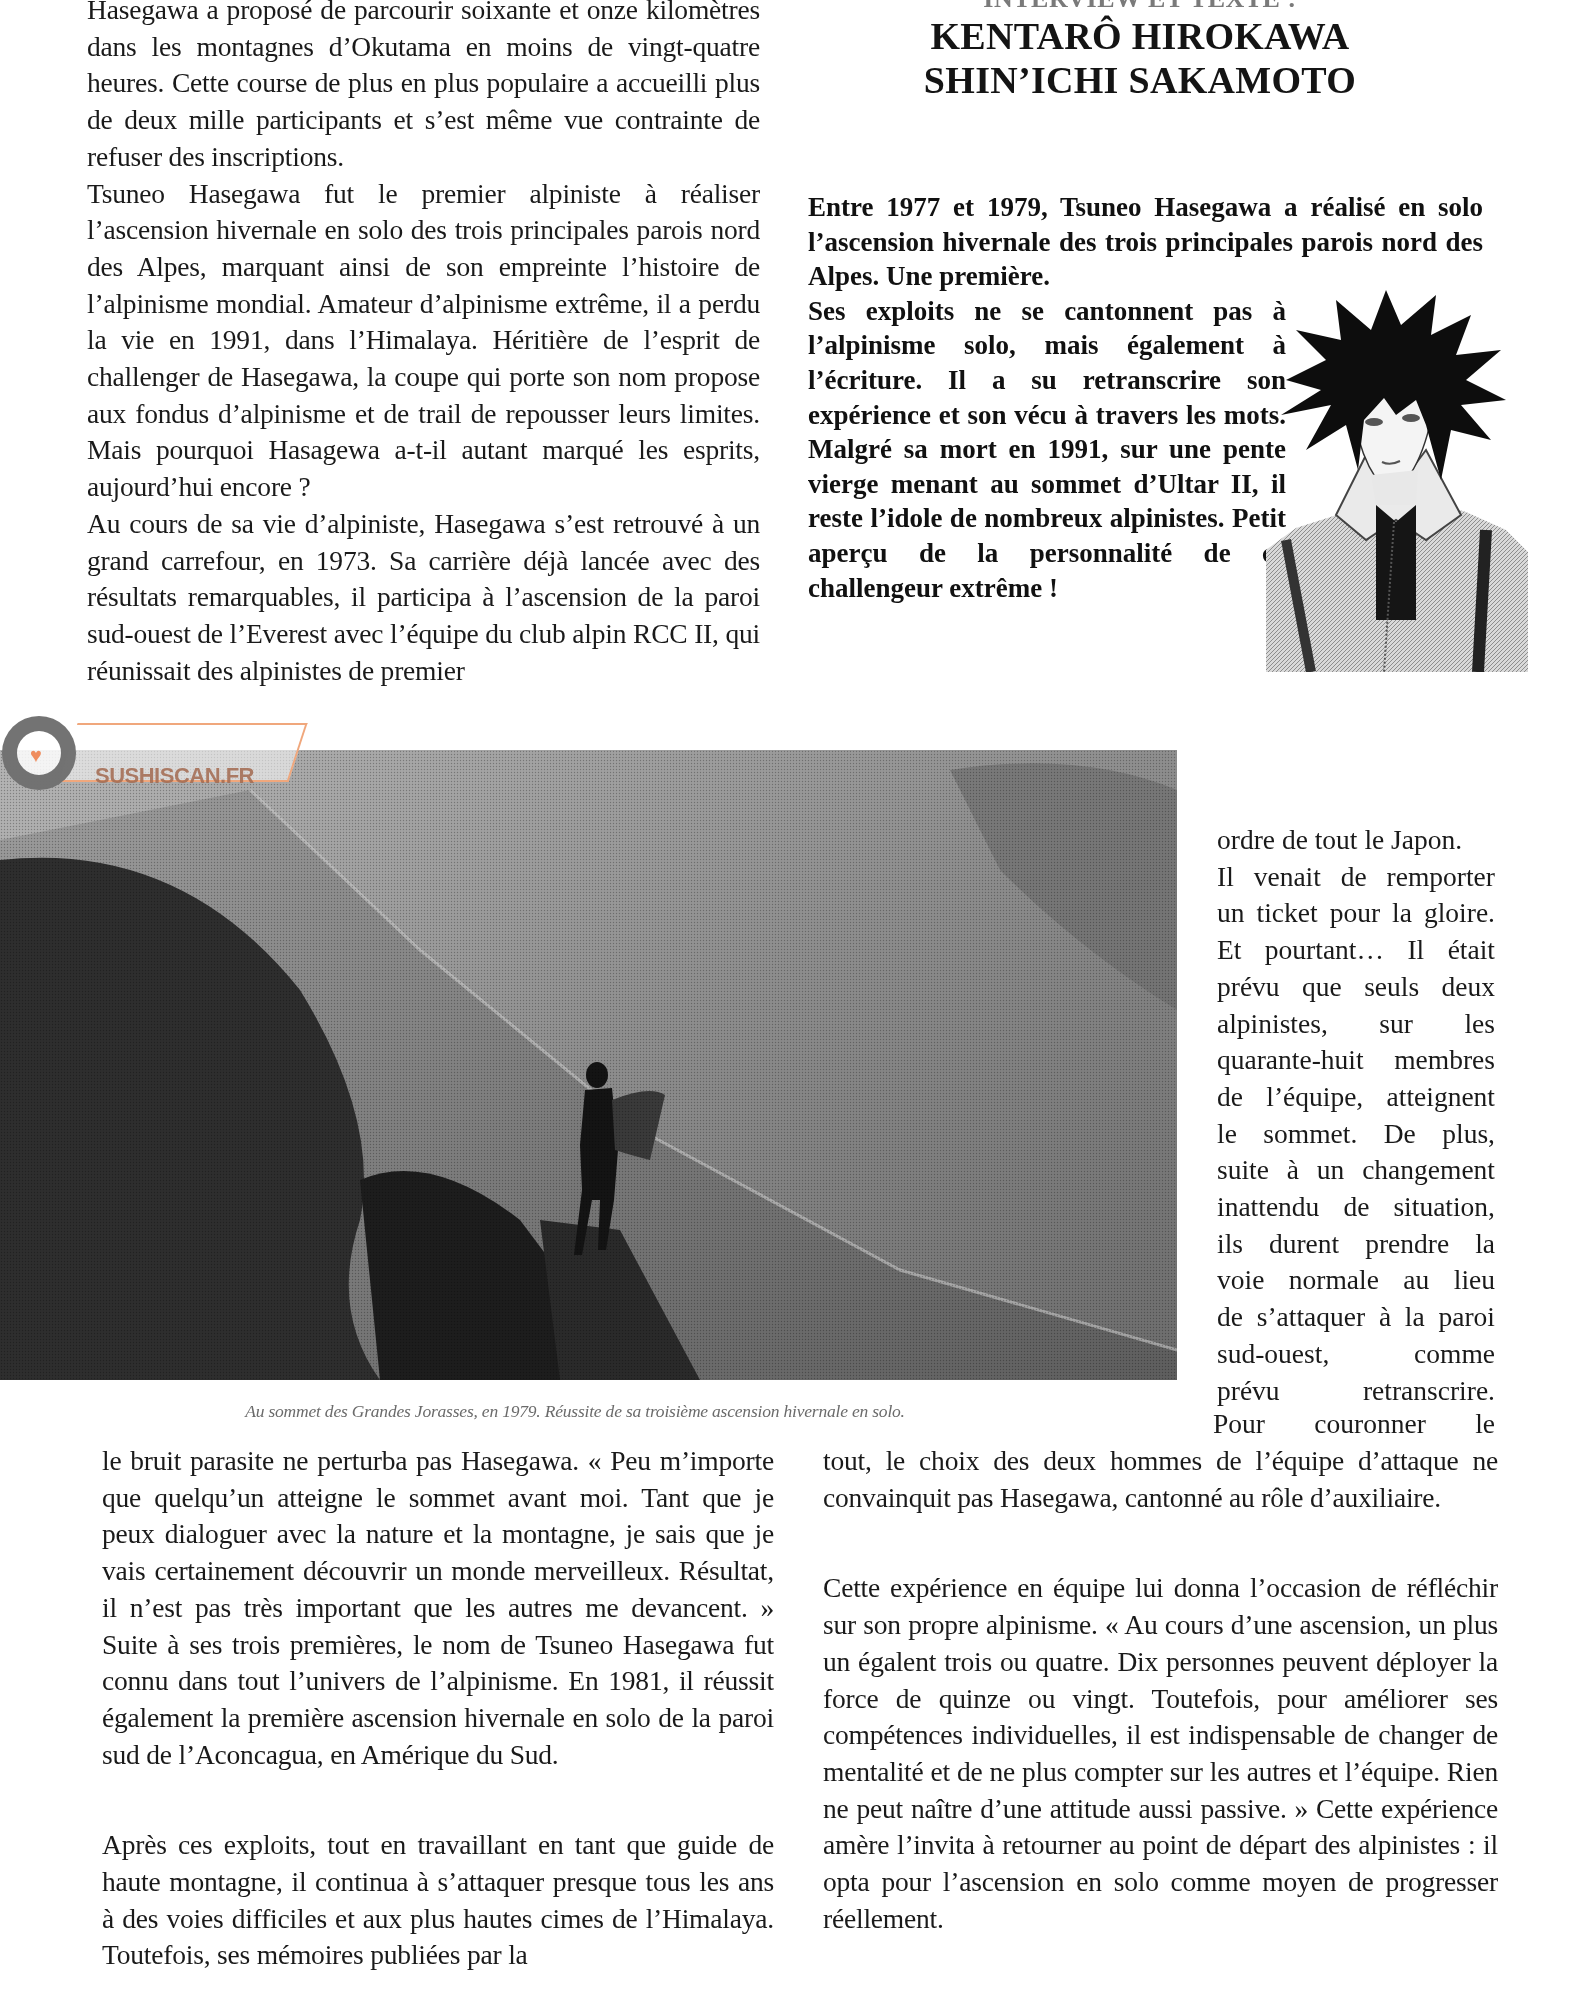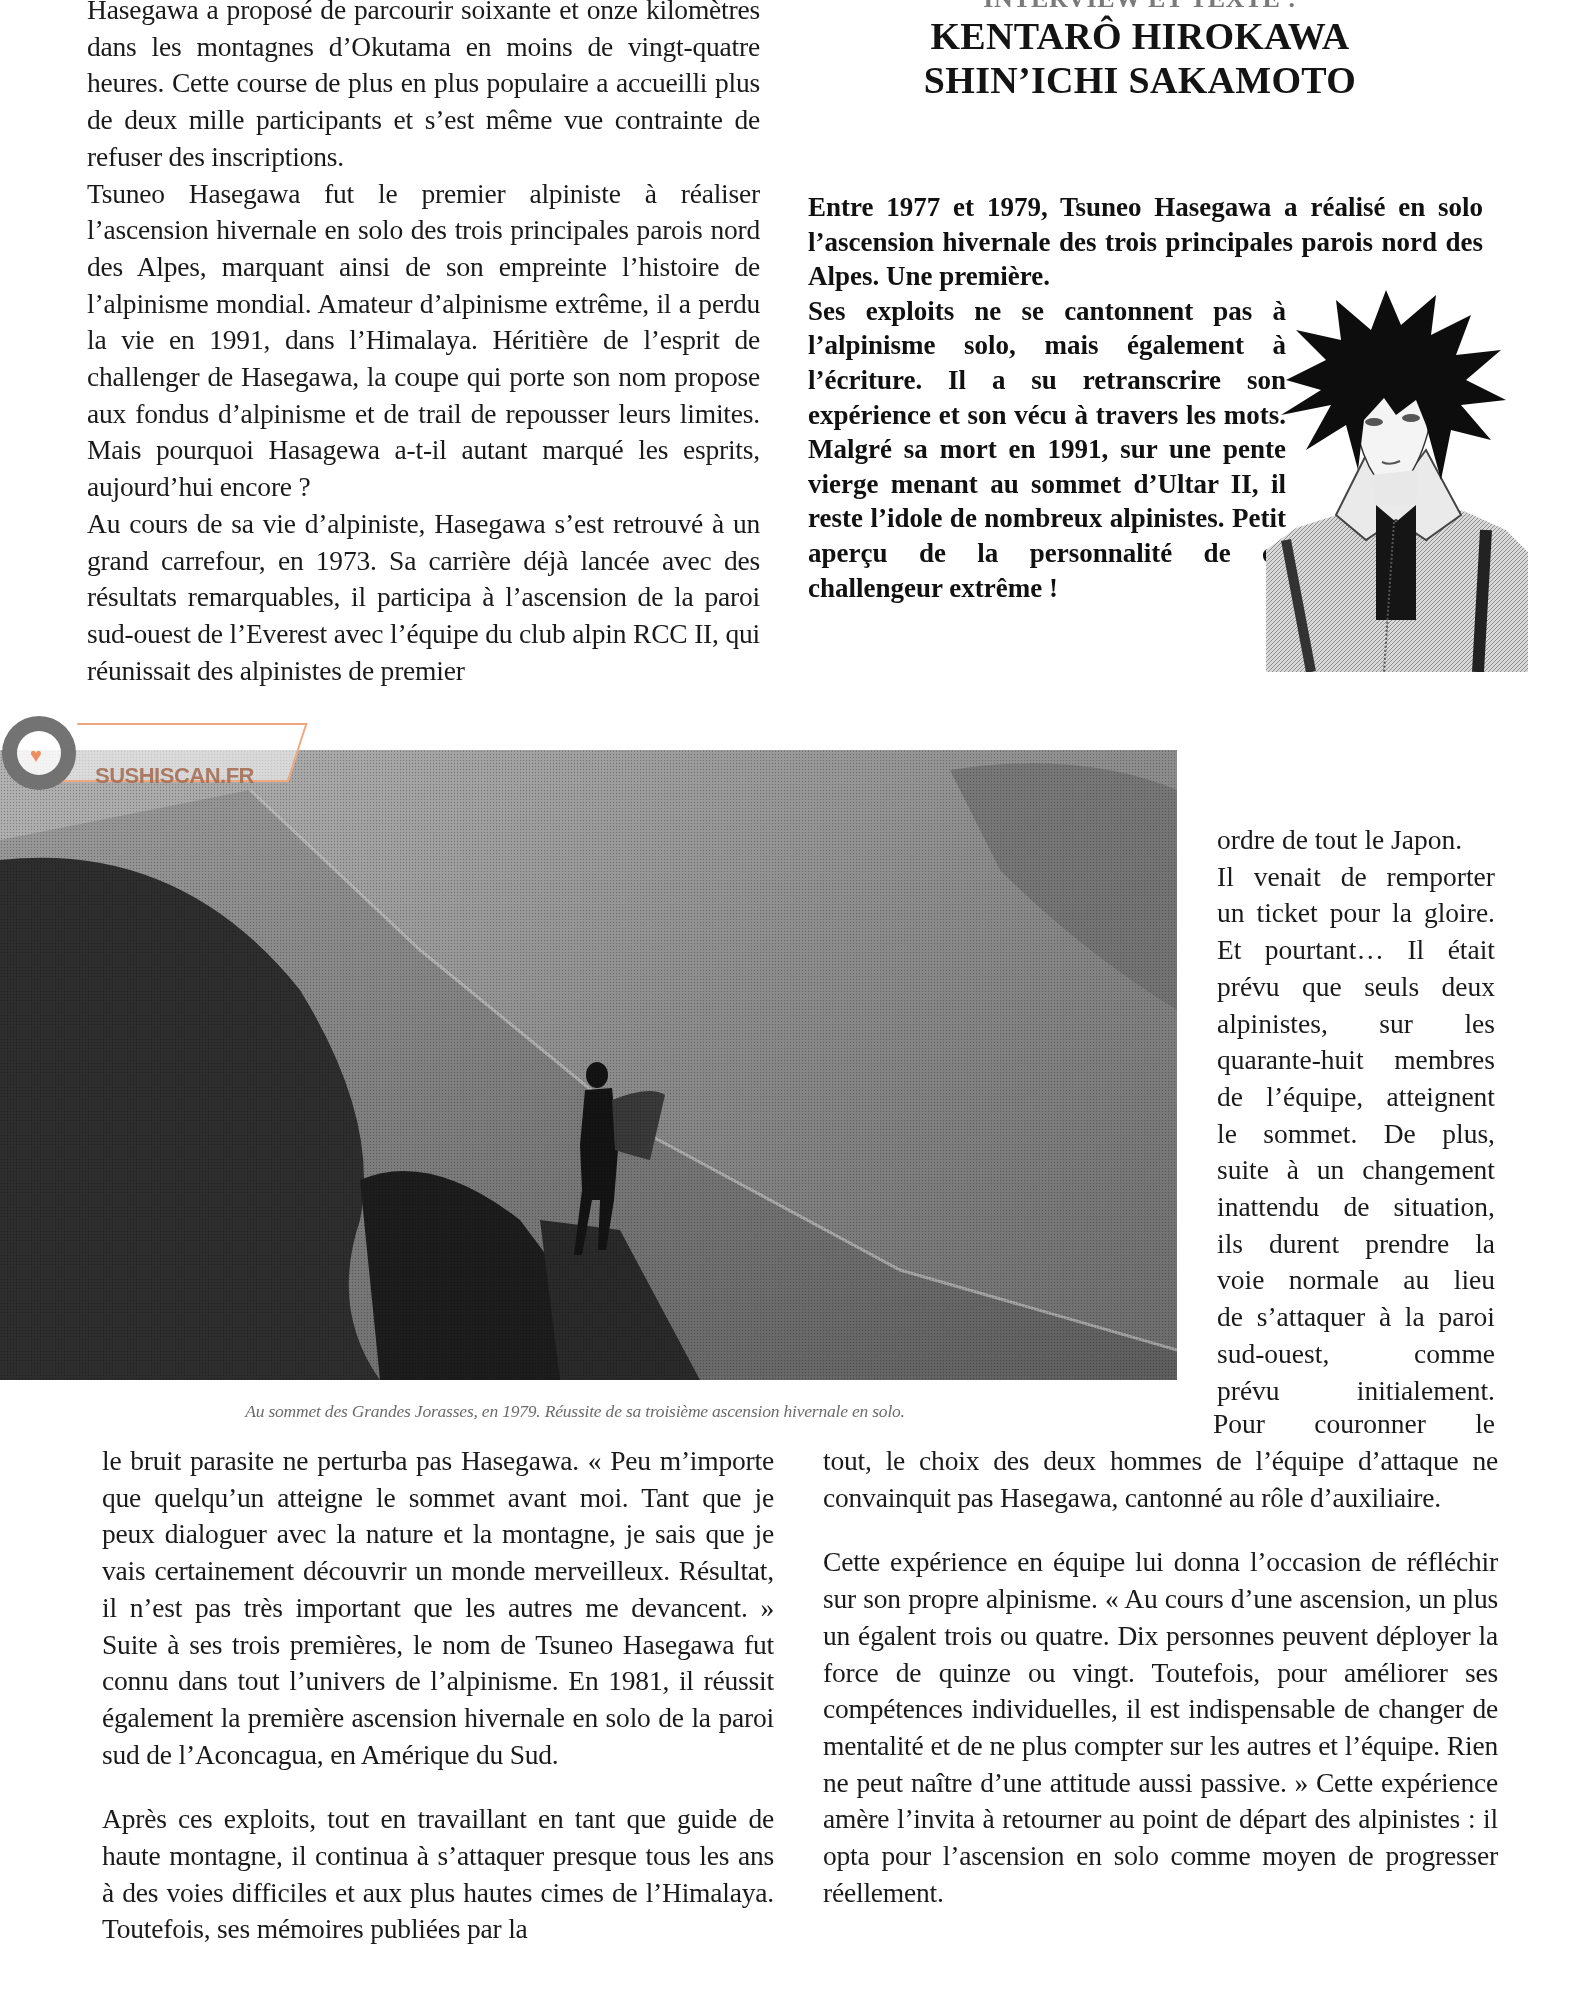--- a/index.html
+++ b/index.html
@@ -21,21 +21,21 @@
       font-size: 27.5px;
       line-height: 36.7px;
       text-align: justify;
       text-align-last: left;
       letter-spacing: -0.2px;
     }
     .body-text p {
       margin: 0;
     }
     .body-text p.gap {
-      margin-top: 28px;
+      margin-top: 54px;
     }
 
     
     #col-top-left {
       left: 87px;
       top: -8px;
       width: 673px;
     }
 
     
@@ -308,21 +308,21 @@
   <span class="line">alpinistes, sur les</span>
   <span class="line">quarante-huit membres</span>
   <span class="line">de l’équipe, atteignent</span>
   <span class="line">le sommet. De plus,</span>
   <span class="line">suite à un changement</span>
   <span class="line">inattendu de situation,</span>
   <span class="line">ils durent prendre la</span>
   <span class="line">voie normale au lieu</span>
   <span class="line">de s’attaquer à la paroi</span>
   <span class="line">sud-ouest, comme</span>
-  <span class="line">prévu initialement.</span>
+  <span class="line">prévu retranscrire.</span>
 </div>
 
 <div id="pour-line" class="abs">Pour couronner le</div>
 
 <div id="col-bottom-left" class="abs body-text">
   <p>le bruit parasite ne perturba pas Hasegawa. « Peu m’importe que quelqu’un atteigne le sommet avant moi. Tant que je peux dialoguer avec la nature et la montagne, je sais que je vais certainement découvrir un monde merveilleux. Résultat, il n’est pas très important que les autres me devancent. » Suite à ses trois premières, le nom de Tsuneo Hasegawa fut connu dans tout l’univers de l’alpinisme. En 1981, il réussit également la première ascension hivernale en solo de la paroi sud de l’Aconcagua, en Amérique du Sud.</p>
   <p class="gap">Après ces exploits, tout en travaillant en tant que guide de haute montagne, il continua à s’attaquer presque tous les ans à des voies difficiles et aux plus hautes cimes de l’Himalaya. Toutefois, ses mémoires publiées par la</p>
 </div>
 
 <div id="col-bottom-right" class="abs body-text">

